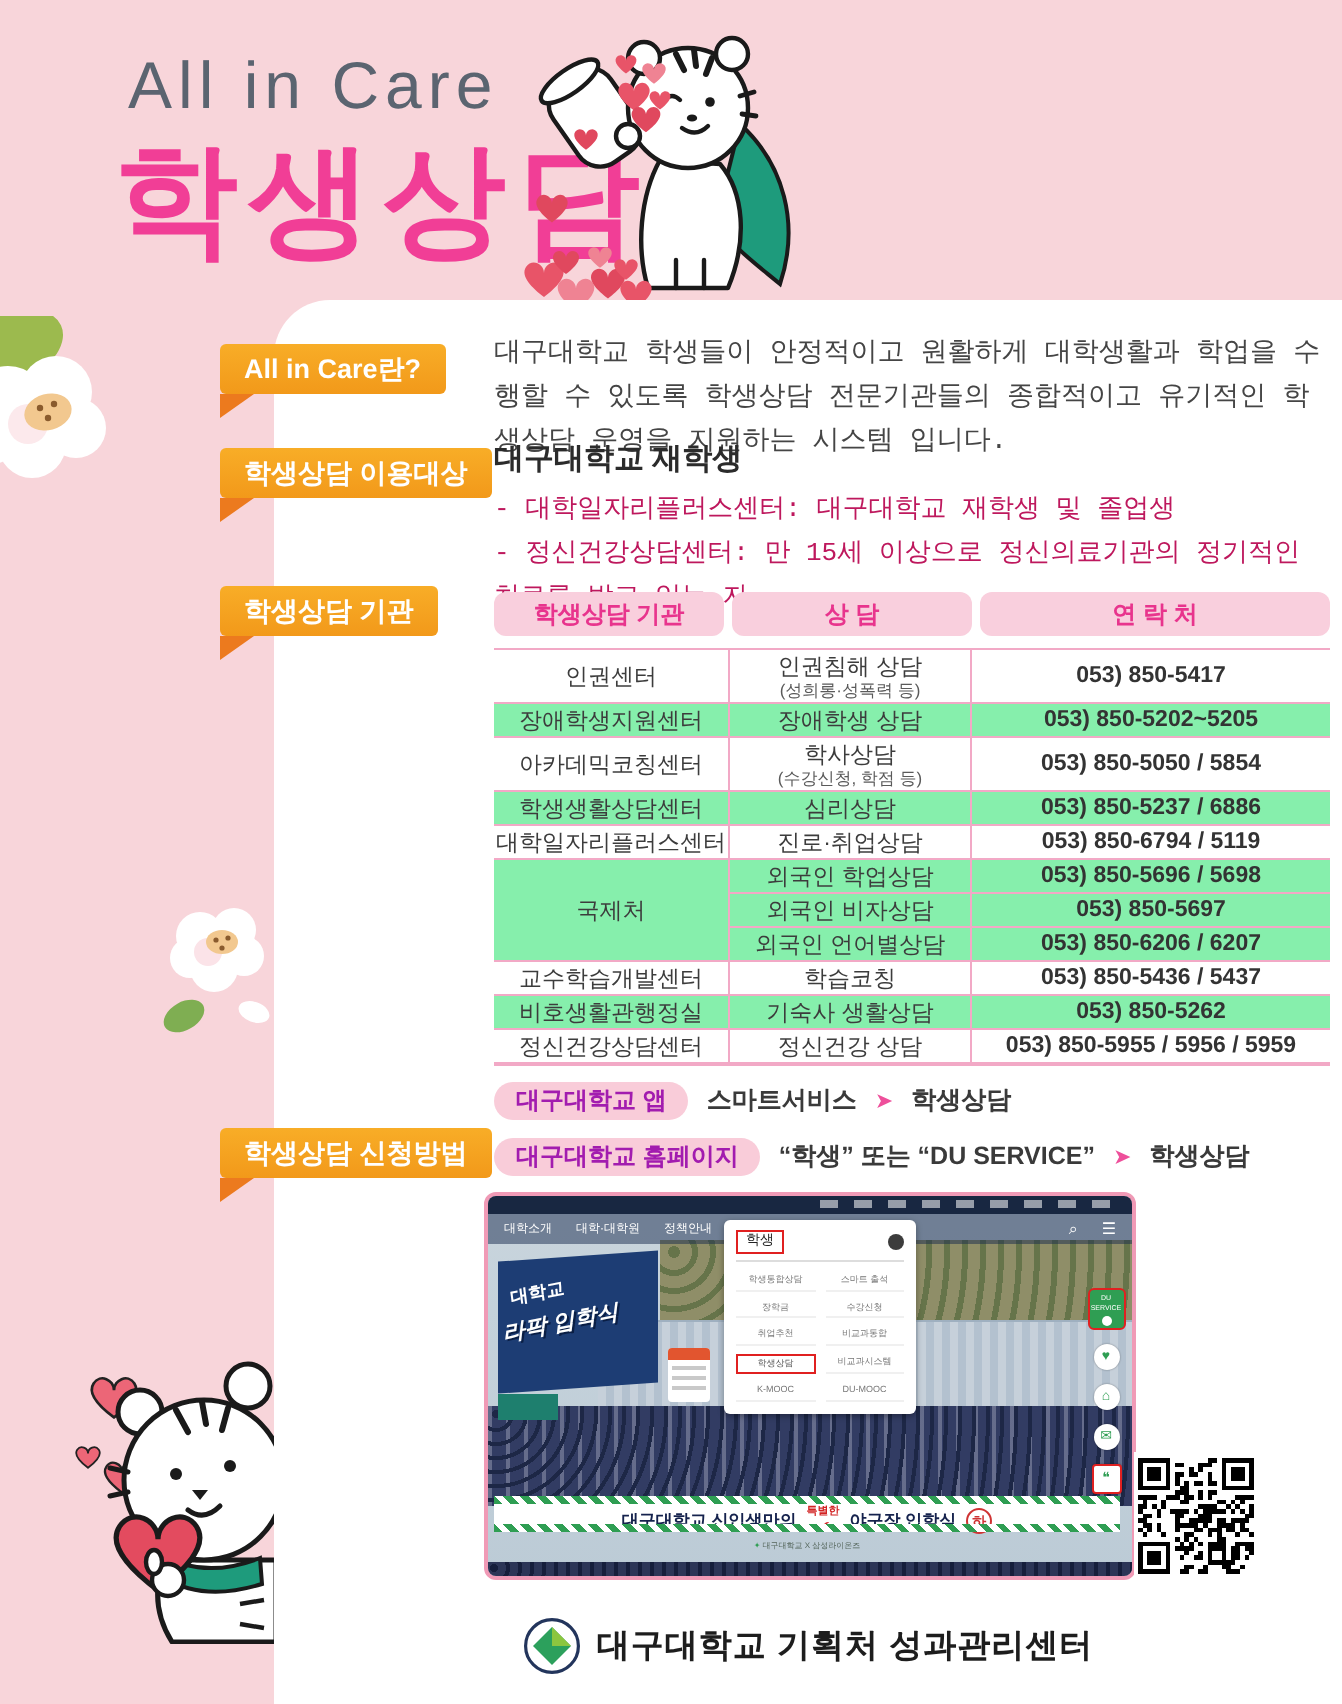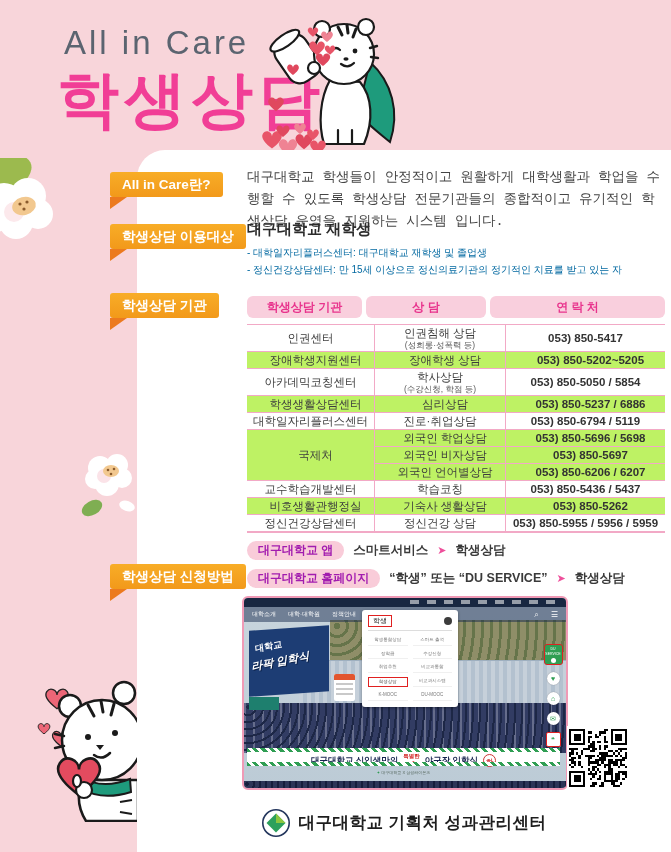--- a/index.html
+++ b/index.html
@@ -25,36 +25,36 @@
           font-size:13.5px;text-align:center;border-radius:3px;z-index:5;}
   .ribbon::after{content:"";position:absolute;left:0;top:100%;
           border-top:12px solid #ec7a1e;border-right:17px solid transparent;}
   .rb1{top:172px;}.rb2{top:224px;}.rb3{top:293px;}.rb4{top:564px;}
 
   
   .about-text{position:absolute;left:247px;top:167px;width:416px;font-size:13.5px;
               line-height:1.62;color:#454545;font-family:Liberation Mono, monospace;}
   .elig{position:absolute;left:247px;top:220px;width:420px;}
   .elig-head{font-size:15px;font-weight:bold;color:#2b2b2b;margin-bottom:5px;}
-  .elig-item{font-size:10px;color:#0369a1;line-height:1.7;}
+  .elig-item{font-size:13px;color:#be185d;line-height:1.7;font-family:Liberation Mono, monospace;}
 
   
   .thead{position:absolute;left:247px;top:296px;width:418px;display:flex;gap:4px;}
   .hcell{height:22px;line-height:22px;background:#f9cfdd;color:#e8348d;font-weight:bold;
          font-size:12px;text-align:center;border-radius:6px;}
   .hc1{width:115px;}.hc2{width:120px;}.hc3{width:175px;}
   .itable{position:absolute;left:247px;top:324px;width:418px;border-collapse:collapse;
           border-top:1px solid #f2a9c6;border-bottom:2px solid #f2a9c6;}
   .itable td{border-top:1px solid #f2a9c6;font-size:11.5px;color:#3c3c3c;
              text-align:center;vertical-align:middle;padding:0;height:16px;}
   .itable tr.tall td{height:26px;}
   .itable td.cou{border-left:1px solid #f2a9c6;border-right:1px solid #f2a9c6;width:120px;}
   .itable td.org{width:117px;}
   .itable td.ph{font-weight:600;color:#333;}
-  .itable tr.shade td{background:#bef264;padding-left:10px;}
+  .itable tr.shade td{background:#86efac;}
   .note{font-size:8.5px;color:#5a5a5a;line-height:1.1;}
 
   
   .method{position:absolute;left:247px;display:flex;align-items:center;gap:9px;}
   .mrow1{top:541px;}.mrow2{top:569px;}
   .badge{height:19px;line-height:19px;padding:0 11px;background:#f9ccd9;color:#a21caf;
          font-weight:bold;font-size:12px;border-radius:10px;}
   .mpath{font-size:12.5px;color:#3a3a3a;font-weight:600;}
   .marrow{color:#ee4f9b;font-size:11px;}
   .mtarget{font-size:12.5px;color:#3a3a3a;font-weight:600;}

